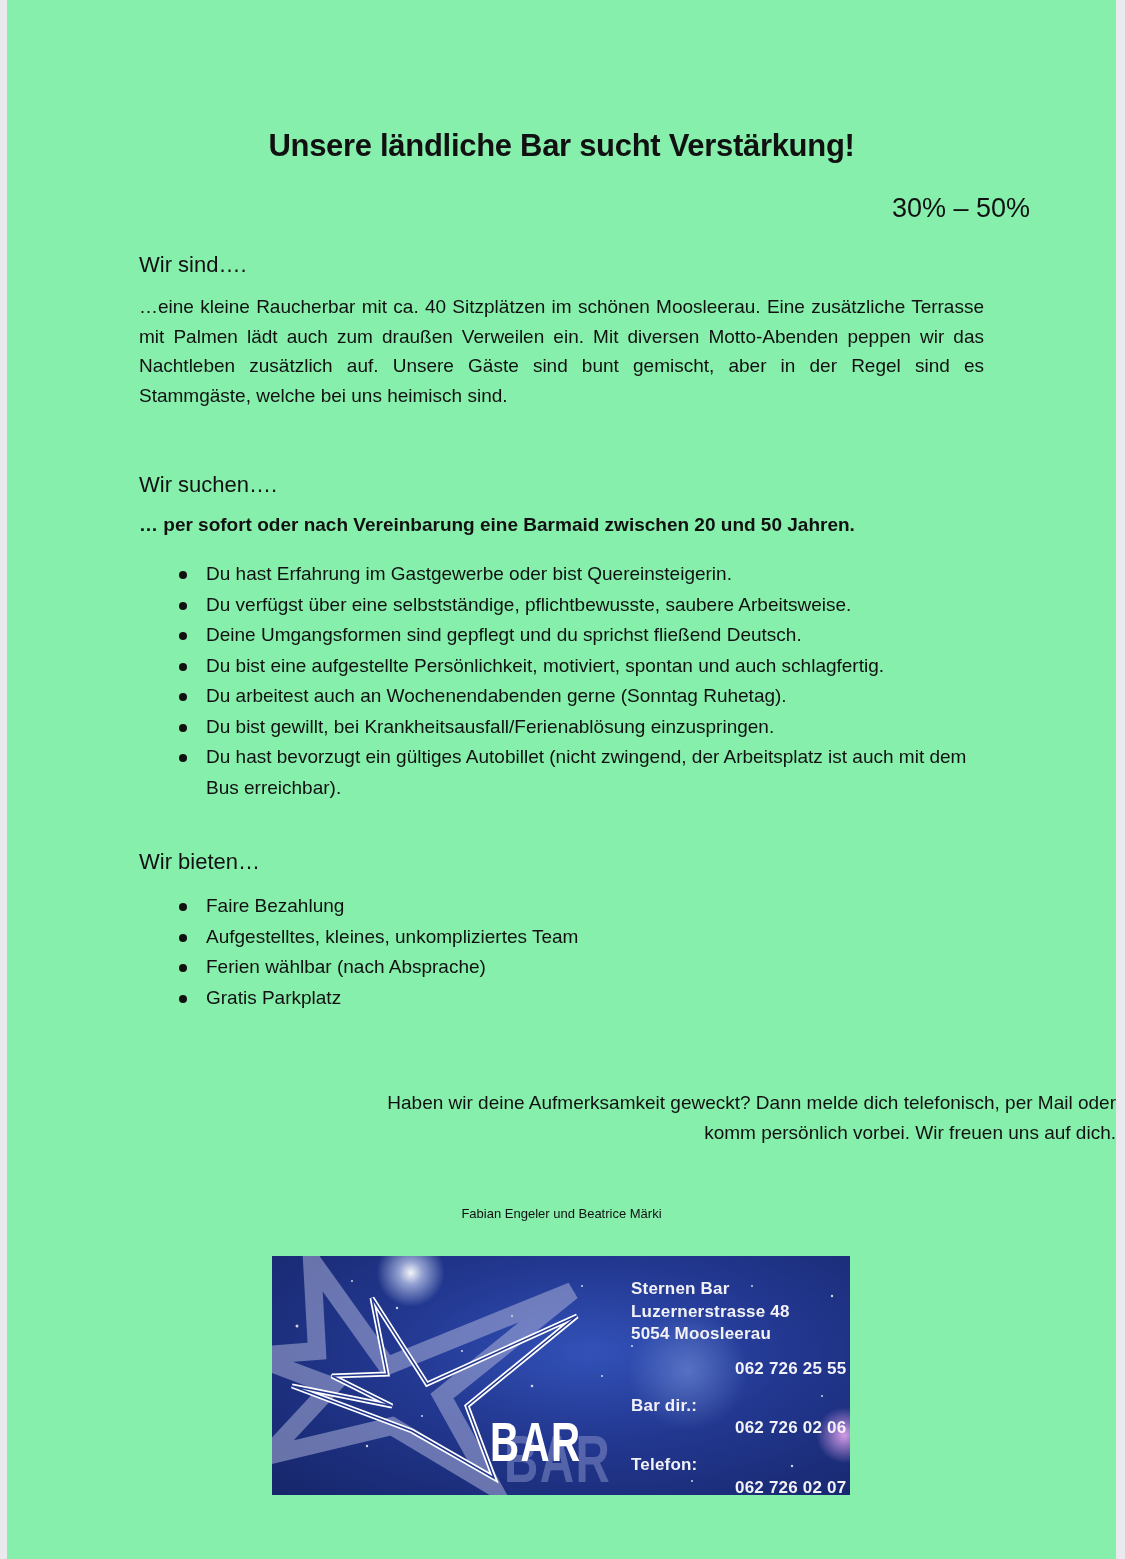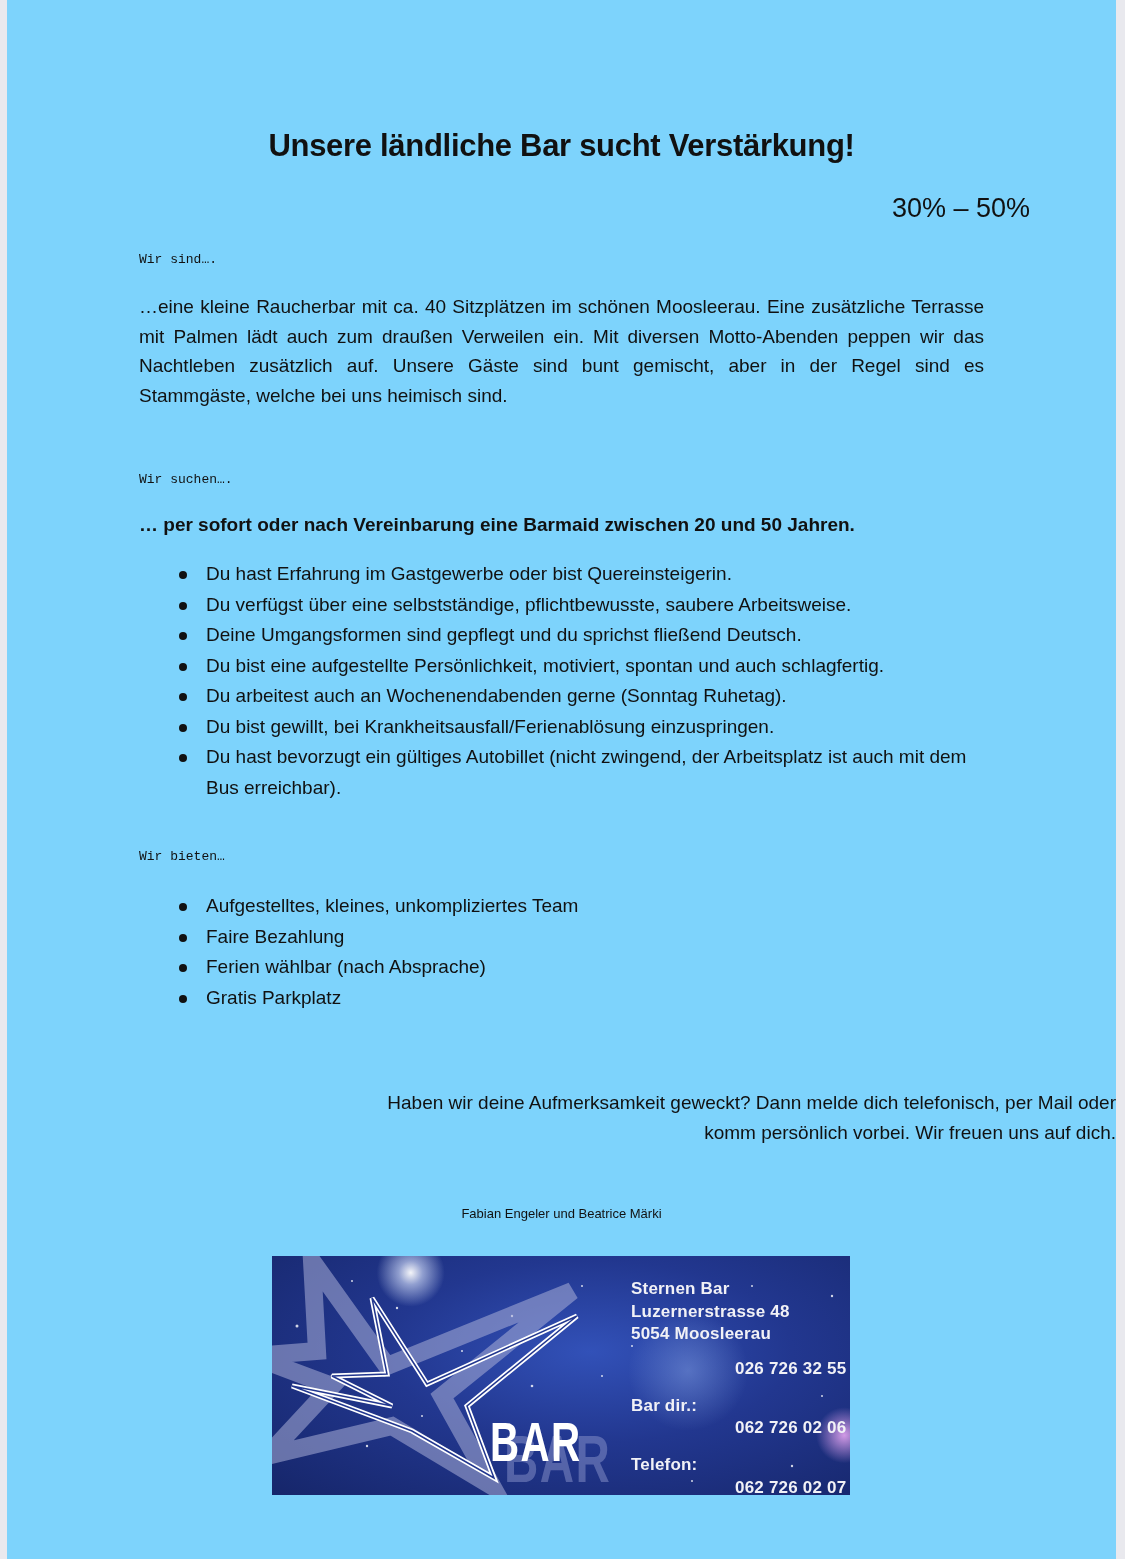--- a/index.html
+++ b/index.html
@@ -4,32 +4,32 @@
 <style>
   html, body { margin:0; padding:0; }
   body {
     width:1125px; height:1559px; position:relative; overflow:hidden;
     background:#e9e9ee;
     font-family:"Liberation Sans", "DejaVu Sans", sans-serif;
     color:#111;
   }
   .page {
     position:absolute; left:7px; top:0; width:1109px; height:1559px;
-    background:#7dd3fc;
+    background:#86efac;
   }
   .abs { position:absolute; }
   .title {
     left:0; width:1109px; top:128px; text-align:center;
     font-size:31px; font-weight:bold; letter-spacing:-0.3px;
   }
   .subtitle {
     left:0; width:1023px; top:193px; text-align:right;
     font-size:27px;
   }
-  .label { left:132px; font-size:13px;font-family:Liberation Mono, monospace; }
+  .label { left:132px; font-size:22px; }
   .para {
     left:132px; width:845px; top:292px;
     font-size:19px; line-height:29.5px; text-align:justify;
     text-align-last:left;
   }
   .bold-line { left:132px; top:514px; font-size:19px; font-weight:bold; }
   ul.bullets {
     position:absolute; left:132px; margin:0; padding:0; list-style:none;
     font-size:19px; line-height:30.5px; width:830px;
   }
@@ -93,22 +93,22 @@
     <li><span class="dot"></span><span>Deine Umgangsformen sind gepflegt und du sprichst fließend Deutsch.</span></li>
     <li><span class="dot"></span><span>Du bist eine aufgestellte Persönlichkeit, motiviert, spontan und auch schlagfertig.</span></li>
     <li><span class="dot"></span><span>Du arbeitest auch an Wochenendabenden gerne (Sonntag Ruhetag).</span></li>
     <li><span class="dot"></span><span>Du bist gewillt, bei Krankheitsausfall/Ferienablösung einzuspringen.</span></li>
     <li><span class="dot"></span><span>Du hast bevorzugt ein gültiges Autobillet (nicht zwingend, der Arbeitsplatz ist auch mit dem Bus erreichbar).</span></li>
   </ul>
 
   <div class="abs label" style="top:849px;">Wir bieten…</div>
 
   <ul class="bullets" style="top:891px;">
+    <li><span class="dot"></span><span>Faire Bezahlung</span></li>
     <li><span class="dot"></span><span>Aufgestelltes, kleines, unkompliziertes Team</span></li>
-    <li><span class="dot"></span><span>Faire Bezahlung</span></li>
     <li><span class="dot"></span><span>Ferien wählbar (nach Absprache)</span></li>
     <li><span class="dot"></span><span>Gratis Parkplatz</span></li>
   </ul>
 
   <div class="abs closing">
     <div>Haben wir deine Aufmerksamkeit geweckt? Dann melde dich telefonisch, per Mail oder</div>
     <div>komm persönlich vorbei. Wir freuen uns auf dich.</div>
   </div>
 
   <div class="abs signature">Fabian Engeler und Beatrice Märki</div>
@@ -145,21 +145,21 @@
     <div class="bar-shadow">BAR</div>
     <div class="bar-word">BAR</div>
 
     <div class="info">
       <div>Sternen Bar</div>
       <div>Luzernerstrasse 48</div>
       <div>5054 Moosleerau</div>
       <div class="gap"></div>
       <div class="row">
         <span class="k">Bar dir.:</span>
-        <span>026 726 32 55</span>
+        <span>062 726 25 55</span>
       </div>
       <div class="row">
         <span class="k">Telefon:</span>
         <span>062 726 02 06</span>
       </div>
       <div class="row">
         <span class="k">Telefax:</span>
         <span>062 726 02 07</span>
       </div>
       <div class="row">

